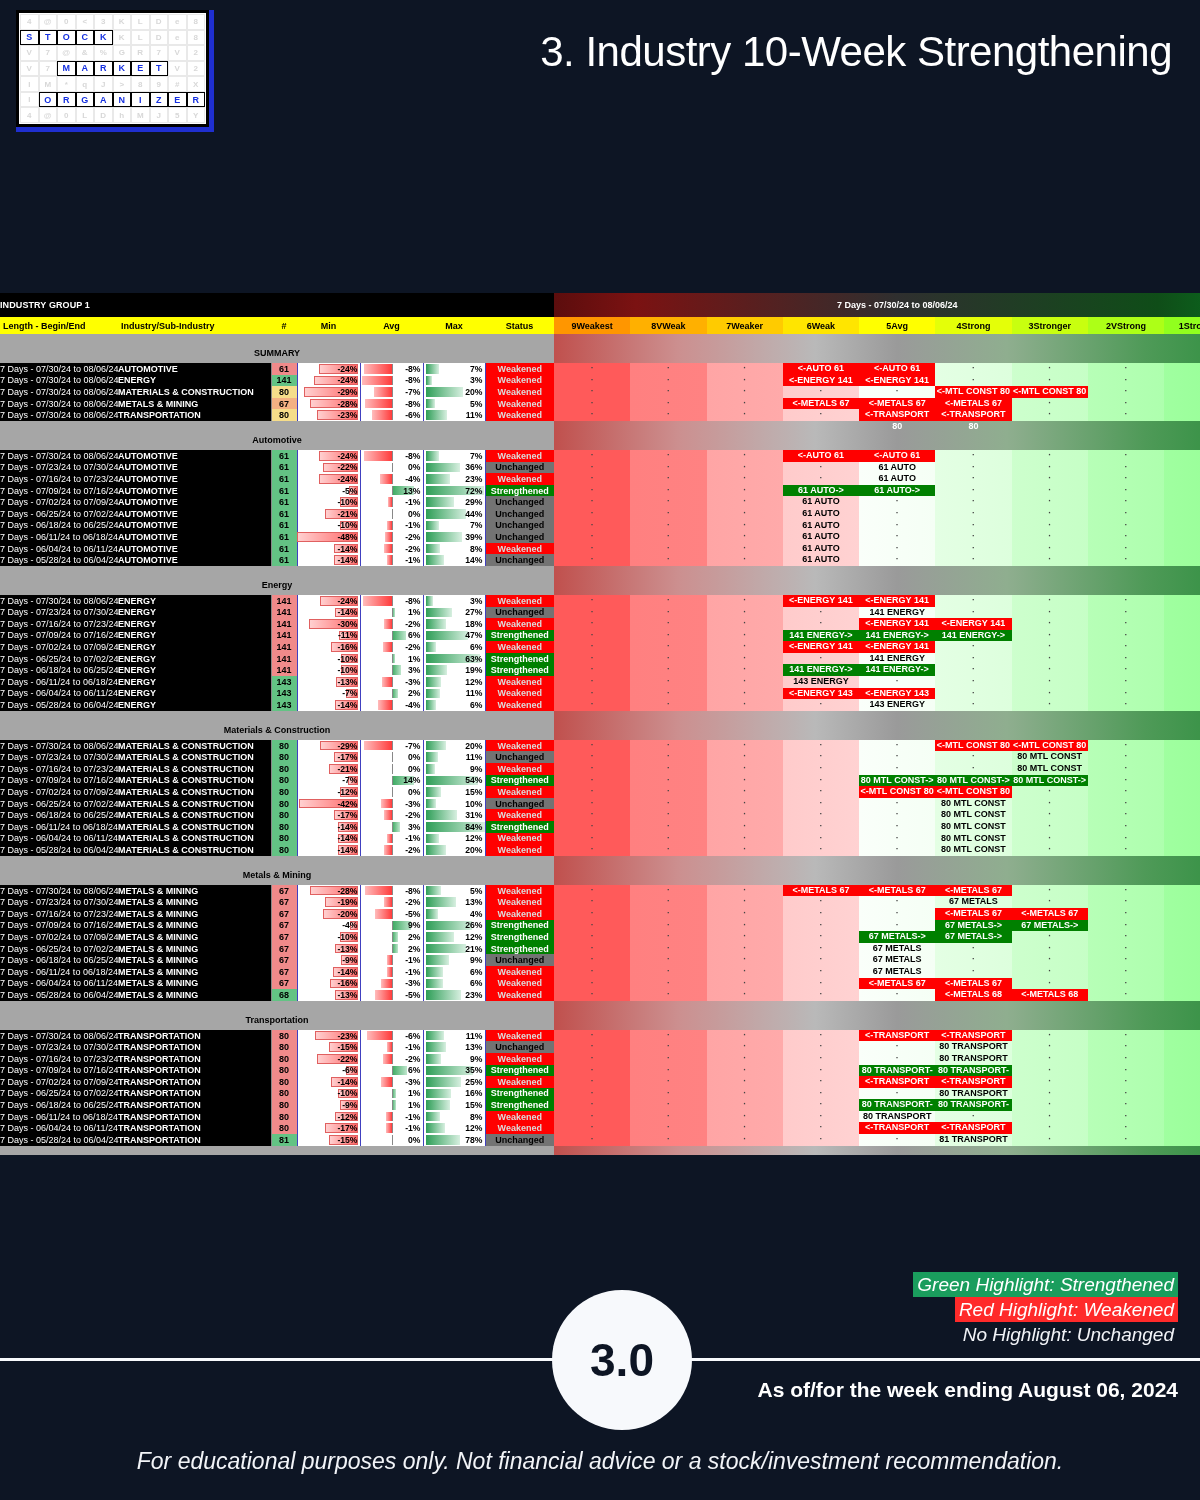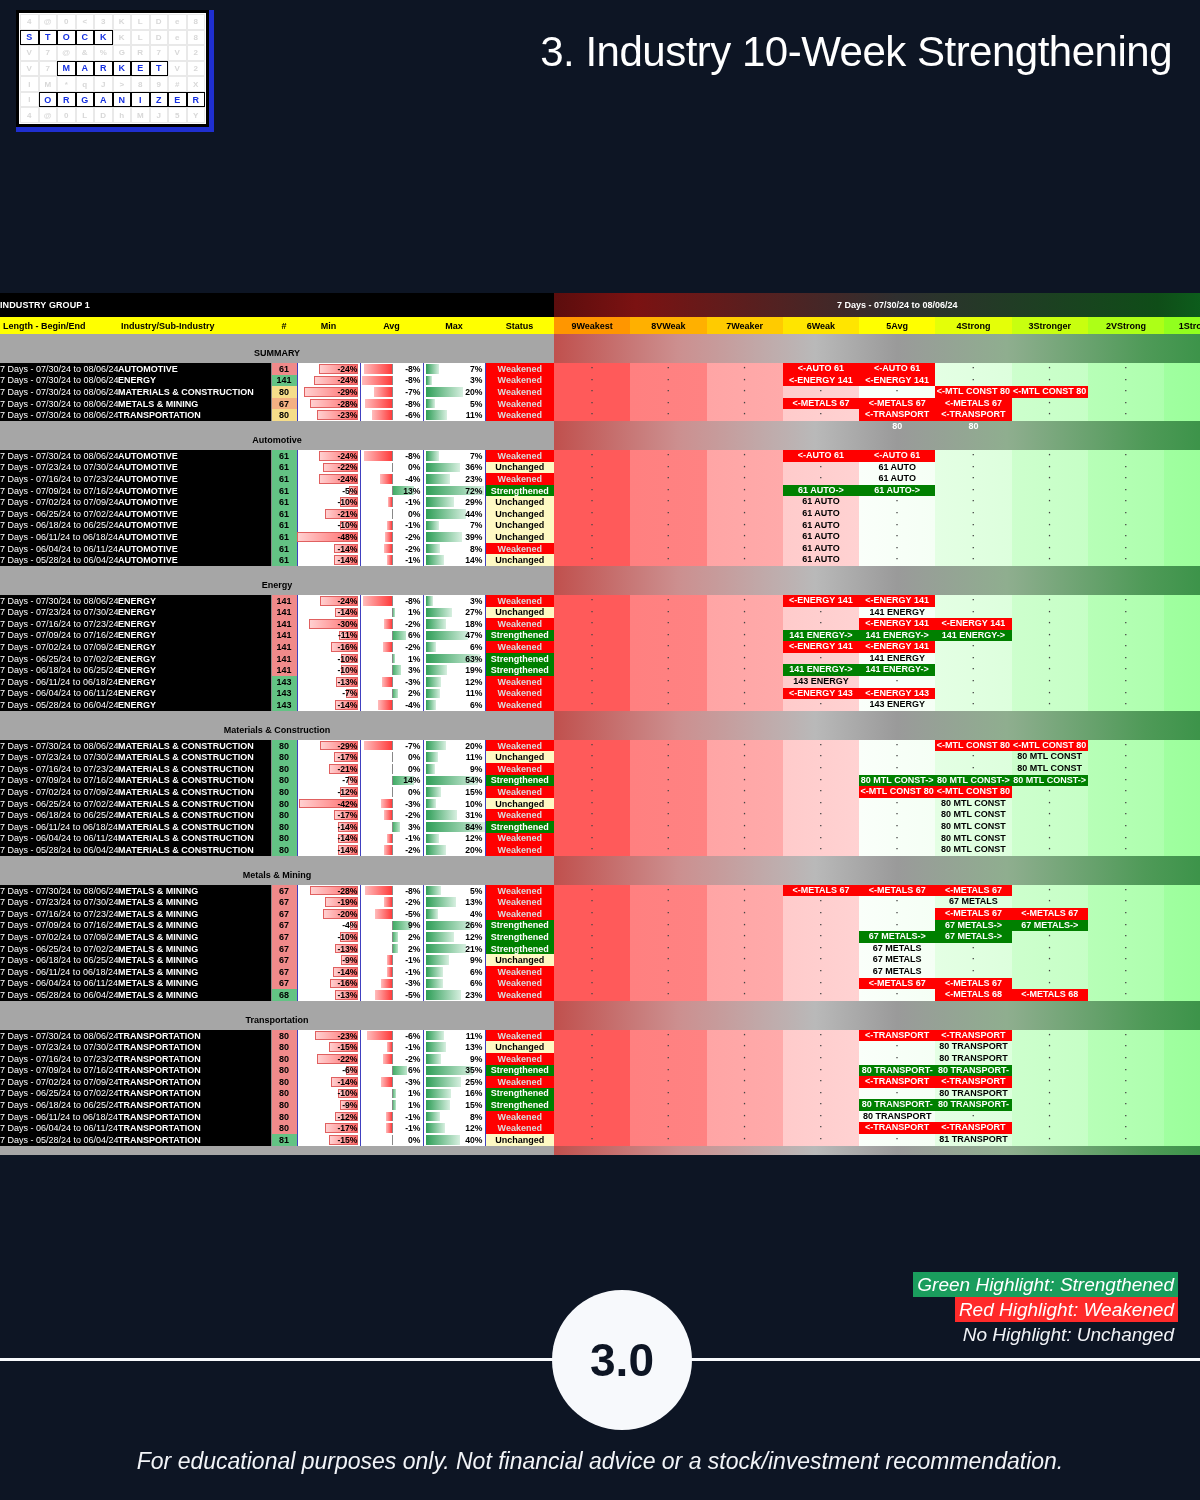--- a/index.html
+++ b/index.html
@@ -90,21 +90,21 @@
   .cl-ind { background:#000; color:#fff; font-size:8.4px; font-weight:bold; padding-left:2px; white-space:nowrap; }
   .cl-num { text-align:center; font-size:8.6px; font-weight:bold; color:#000;
             border-left:1px solid #888; }
   .cl-bar { position:relative; background:#fff; border-left:1px solid #4040c0; height:100%; }
   .cl-bar .fill { position:absolute; top:1px; bottom:1px; }
   .cl-bar .val  { position:absolute; right:2px; top:0; bottom:0; display:flex;
                   align-items:center; font-size:8.6px; font-weight:bold; color:#000; z-index:2; }
   .cl-stat { text-align:center; font-size:8.2px; font-weight:bold; border-left:1px solid #4040c0; }
   .st-weak { background:#ff0000; color:#dcdcdc; }
   .st-str  { background:#008000; color:#fff; }
-  .st-unch { background:#fef9c3; color:#000; }
+  .st-unch { background:#737373; color:#000; }
 
   tr.drow td { height:11.6px; }
 
   
   .rk { text-align:center; font-size:8.3px; font-weight:bold; color:#000; position:relative; }
   .rk.dot { color:#444; }
   .rk .tag { display:block; height:11.6px; line-height:11.6px; }
   .rk .tag.red   { background:#ff0000; color:#fff; }
   .rk .tag.green { background:#008000; color:#fff; }
   .rk .tag.none  { color:#000; }
@@ -2890,21 +2890,21 @@
             <span class="fill" style="right:2px;width:46%;background:linear-gradient(to left,#ff6666,#ffd0d0);border:1px solid #e06060;"></span>
             <span class="val">-15%</span>
           </td>
           <td class="cl-bar">
             <span class="fill" style="left:50%;width:1px;background:#777;"></span>
             <span class="fill" style="left:50%;width:1px;background:#888;"></span>
             <span class="val">0%</span>
           </td>
           <td class="cl-bar">
             <span class="fill" style="left:2px;width:56%;background:linear-gradient(to right,#2e9e57,#d7efe0);"></span>
-            <span class="val">40%</span>
+            <span class="val">78%</span>
           </td>
           <td class="cl-stat st-unch">Unchanged</td>
           <td class="rk dot" style="background: linear-gradient(to right, rgb(255, 90, 90), rgb(255, 90, 90));">
             <span class="tag">·</span>
           </td>
           <td class="rk dot" style="background: linear-gradient(to right, rgb(255, 128, 128), rgb(255, 130, 130));">
             <span class="tag">·</span>
           </td>
           <td class="rk dot" style="background: linear-gradient(to right, rgb(255, 165, 165), rgb(255, 170, 170));">
             <span class="tag">·</span>
@@ -2945,14 +2945,15 @@
 </div>
 
 <div id="footer">
   <div id="hr"></div>
   <div id="circle">3.0</div>
   <div id="legend">
       <div style="display: block; padding: 0px; text-align: right;"><div class="lg-green">Green Highlight: Strengthened</div></div>
       <div style="display: block; padding: 0px; text-align: right;"><div class="lg-red">Red Highlight: Weakened</div></div>
       <div style="display: block; padding: 0px; text-align: right;"><div class="lg-none">No Highlight: Unchanged</div></div>
     </div>
+  <div id="asof">As of/for the week ending August 06, 2024</div>
 </div>
 <div id="disclaimer">For educational purposes only. Not financial advice or a stock/investment recommendation.</div>
 
 </body></html>

